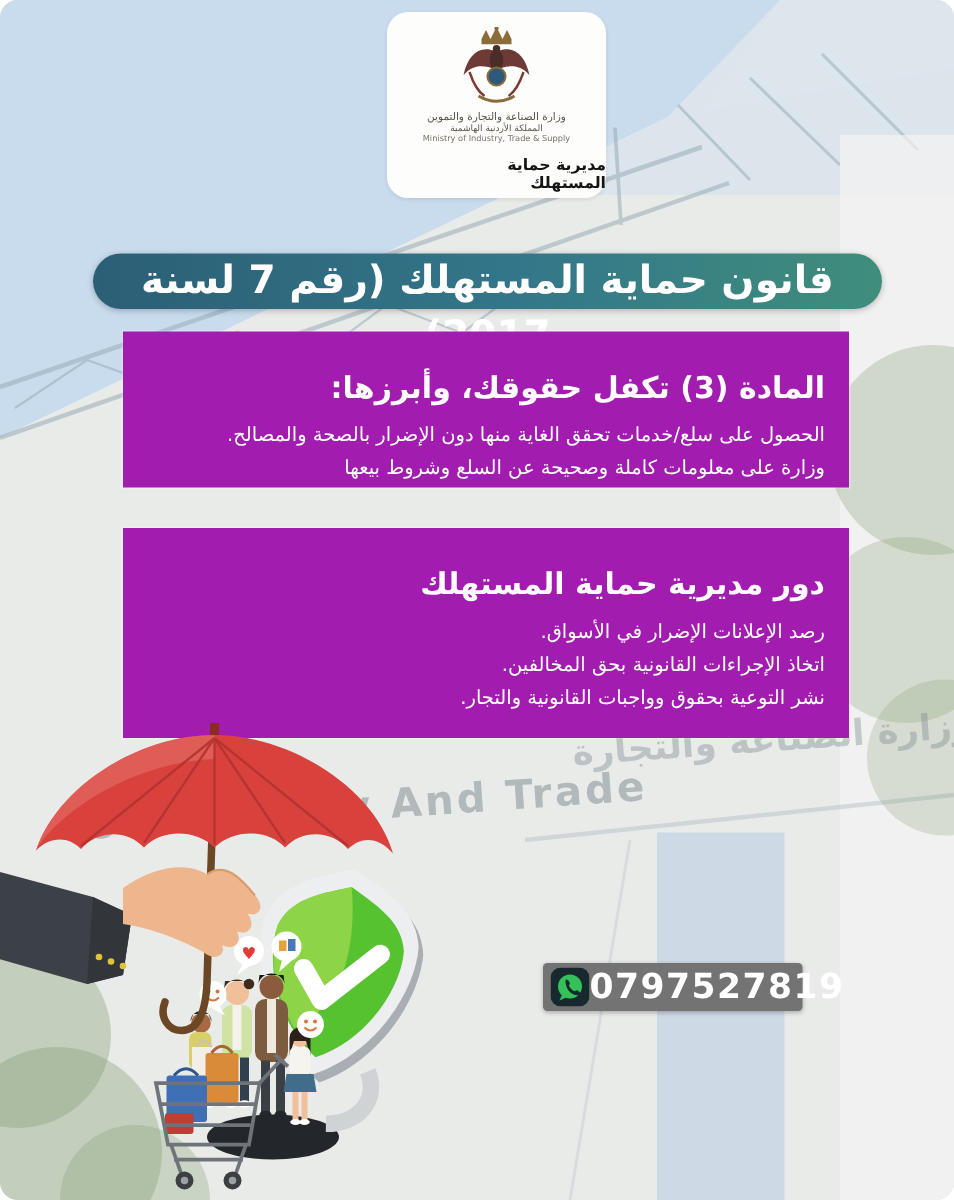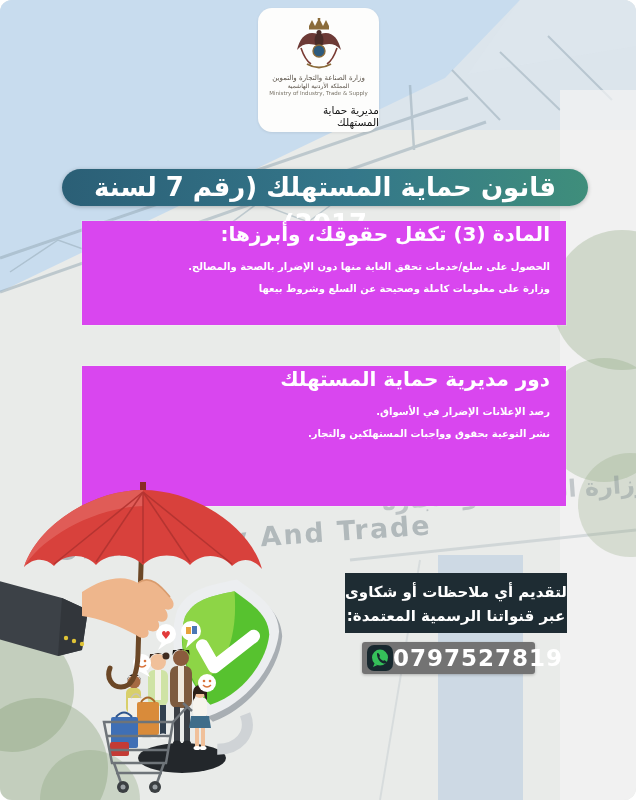--- a/index.html
+++ b/index.html
@@ -14,51 +14,51 @@
     font-size:24px;color:#7d8a91;opacity:.40;transform:rotate(-4deg);
     direction:rtl;white-space:nowrap;font-weight:bold;
   }
   .sign-en{
     position:absolute;left:55px;top:516px;width:560px;
     font-size:27px;color:#75838b;opacity:.48;letter-spacing:2px;
     transform:rotate(-4deg);white-space:nowrap;font-weight:bold;
   }
   
   .logo-card{
-    position:absolute;left:258px;top:8px;width:121px;height:124px;
+    position:absolute;left:258px;top:8px;width:146px;height:124px;
     background:#fdfdfc;border-radius:14px;
     display:flex;flex-direction:column;align-items:center;
     box-shadow:0 1px 3px rgba(0,0,0,.08);
     text-align:right;
   }
   .logo-card .crest{margin-top:10px;}
   .ar-line1{font-size:7px;color:#5a5248;direction:rtl;line-height:8px;margin-top:2px;}
   .ar-line2{font-size:6px;color:#5a5248;direction:rtl;line-height:7px;}
   .en-line{font-size:5.5px;color:#7a7468;line-height:7px;margin-top:1px;white-space:nowrap;}
-  .dir-line{font-size:10.5px;color:#141414;font-weight:normal;direction:rtl;margin-top:7px;padding-left:41px;}
+  .dir-line{font-size:10.5px;color:#141414;font-weight:bold;direction:rtl;margin-top:7px;padding-left:41px;}
   
   .title-banner{
     position:absolute;left:62px;top:169px;width:526px;height:37px;
     border-radius:19px;
     background:linear-gradient(90deg,#2b5f76 0%,#34778a 55%,#3f8e7b 100%);
     color:#ffffff;font-weight:bold;font-size:26px;line-height:37px;
     text-align:center;direction:rtl;
     box-shadow:0 1px 4px rgba(0,0,0,.25);
   }
   
   .teal-box{
-    position:absolute;left:82px;width:484px;background:#d946ef;
+    position:absolute;left:82px;width:484px;background:#a21caf;
     color:#ffffff;direction:rtl;text-align:right;
-    padding:0 16px 12px 12px;box-sizing:border-box;
+    padding:24px 16px 12px 12px;box-sizing:border-box;
     box-shadow:0 0 0 1px rgba(255,255,255,.18);
   }
   .box-article{top:221px;height:104px;}
-  .box-role{top:366px;height:140px;}
+  .box-role{top:352px;height:140px;}
   .teal-box h2{margin:0 0 9px 0;font-size:20px;line-height:26px;font-weight:bold;}
-  .teal-box .line{font-size:10px;line-height:22px;font-weight:bold;}
+  .teal-box .line{font-size:13px;line-height:22px;font-weight:normal;}
   
   .contact-note{
     position:absolute;left:345px;top:573px;width:222px;height:60px;
     background:#1e2c33;color:#ffffff;direction:rtl;text-align:center;
     font-size:15px;font-weight:bold;line-height:24px;padding-top:7px;
     box-sizing:border-box;
   }
   .wa-banner{
     position:absolute;left:362px;top:642px;width:173px;height:32px;
     background:#737373;border-radius:3px;display:flex;align-items:center;
@@ -138,21 +138,22 @@
 
   <div class="teal-box box-article">
     <h2>المادة (3) تكفل حقوقك، وأبرزها:</h2>
     <div class="line">الحصول على سلع/خدمات تحقق الغاية منها دون الإضرار بالصحة والمصالح.</div>
     <div class="line">وزارة على معلومات كاملة وصحيحة عن السلع وشروط بيعها</div>
   </div>
 
   <div class="teal-box box-role">
     <h2>دور مديرية حماية المستهلك</h2>
     <div class="line">رصد الإعلانات الإضرار في الأسواق.</div>
-    <div class="line">نشر التوعية بحقوق وواجبات المستهلكين والتجار.</div>
+    <div class="line">اتخاذ الإجراءات القانونية بحق المخالفين.</div>
+    <div class="line">نشر التوعية بحقوق وواجبات القانونية والتجار.</div>
   </div>
 
   <svg class="illu" width="330" height="330" viewBox="0 0 330 330">
 
     <ellipse cx="182" cy="288" rx="44" ry="15" fill="#11161a" opacity="0.92"></ellipse>
 
     <g transform="translate(222,180) rotate(12)">
       <path d="M 36 58 C 48 76 36 94 16 98" stroke="#cfd3d6" stroke-width="11" fill="none"></path>
       <path d="M 6 -68 C 32 -56 50 -48 56 -26 C 60 4 42 50 6 72 C -34 50 -52 4 -48 -26 C -44 -48 -22 -56 6 -68 Z" fill="#a8aeb3"></path>
       <path d="M 0 -72 C 28 -60 46 -52 52 -30 C 56 0 38 46 0 68 C -38 46 -56 0 -52 -30 C -46 -52 -28 -60 0 -72 Z" fill="#eceef0"></path>
@@ -273,24 +274,20 @@
       <g stroke="#b23330" stroke-width="1.6" opacity="0.9">
         <line x1="143" y1="22" x2="54" y2="94"></line>
         <line x1="143" y1="22" x2="96" y2="92"></line>
         <line x1="143" y1="22" x2="143" y2="93"></line>
         <line x1="143" y1="22" x2="190" y2="92"></line>
         <line x1="143" y1="22" x2="232" y2="94"></line>
       </g>
     </g>
   </svg>
 
-  <div class="contact-note">
-    <div>لتقديم أي ملاحظات أو شكاوى</div>
-    <div>عبر قنواتنا الرسمية المعتمدة:</div>
-  </div>
 
   <div class="wa-banner">
     <svg class="wa-icon" width="26" height="26" viewBox="0 0 26 26">
       <rect x="0" y="0" width="26" height="26" rx="7" fill="#17282e"></rect>
       <circle cx="13" cy="12.6" r="8" fill="#35c05a"></circle>
       <polygon points="7.5,18.5 6,22 10.5,20" fill="#35c05a"></polygon>
       <path d="M 10 8.6 C 10 7.8 11 7.7 11.8 8.5 L 12.9 10.4 C 13.2 11.1 12.4 11.5 12.3 12.1
                C 13.1 13.9 14.3 15 16 15.8 C 16.7 15.7 17 14.9 17.7 15.2 L 19.4 16.4
                C 20.2 17.1 20 18 19.2 18.3 C 17.3 19 14.6 17.9 12.8 16.2 C 11 14.4 9.7 10.6 10 8.6 Z" fill="#17282e"></path>
     </svg>

